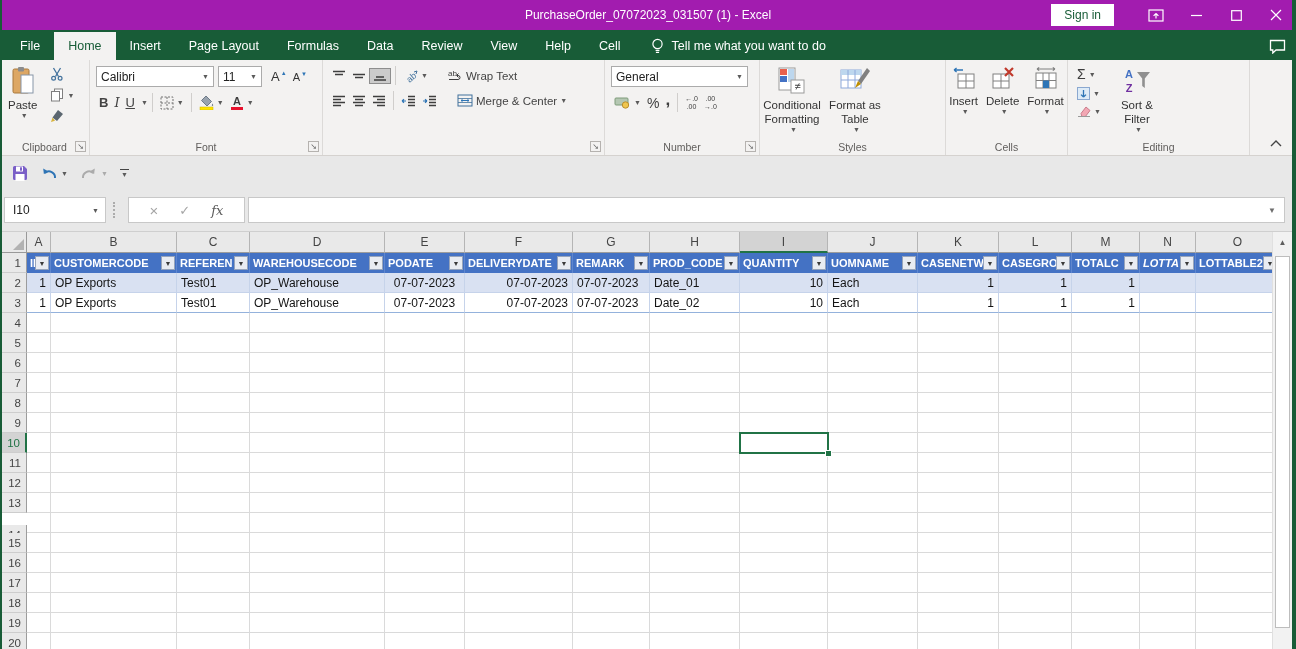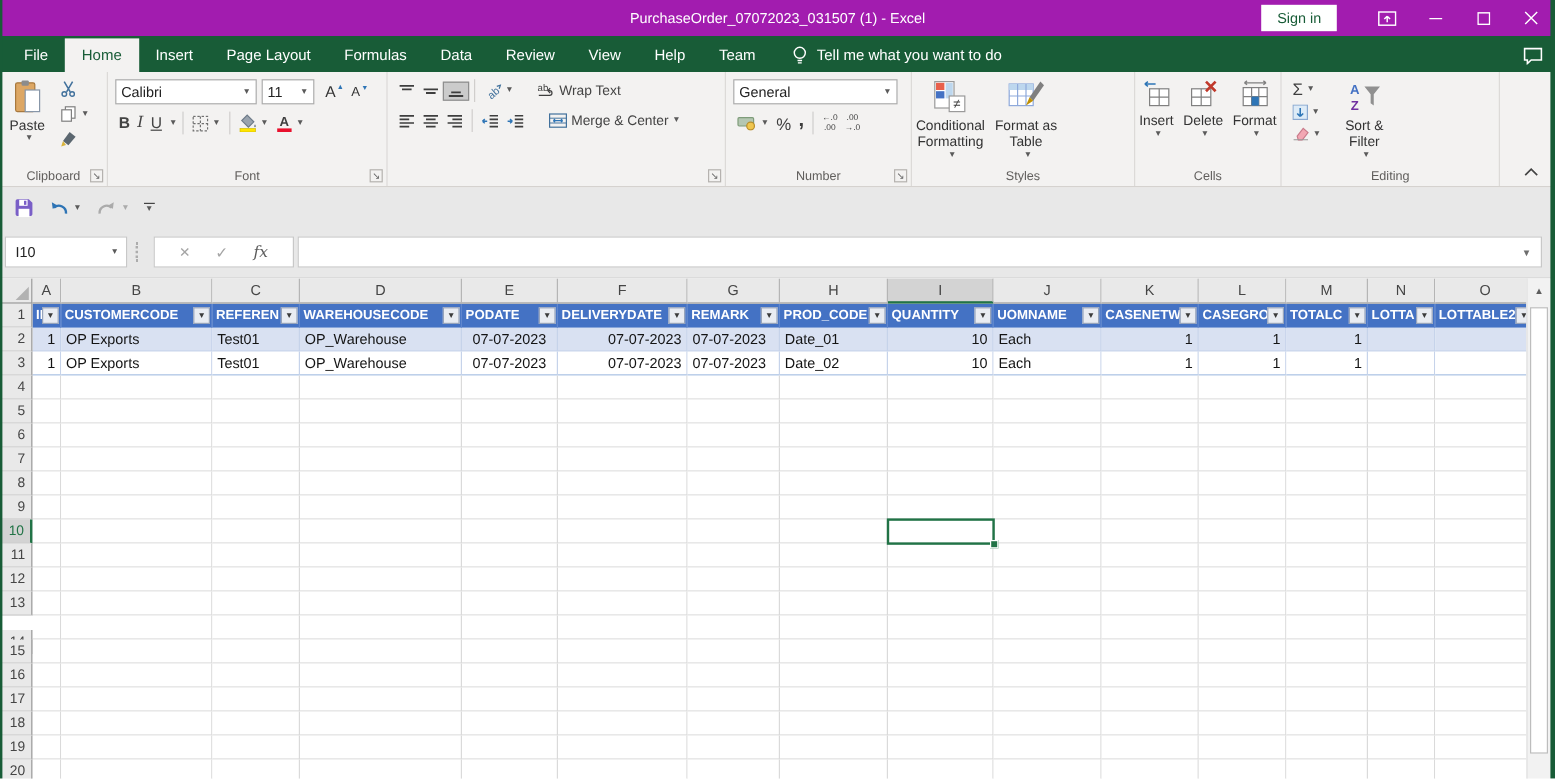--- a/index.html
+++ b/index.html
@@ -120,21 +120,21 @@
   <div class="tabrow">
     <div class="tab" style="margin-left:6px">File</div>
     <div class="tab active">Home</div>
     <div class="tab">Insert</div>
     <div class="tab">Page Layout</div>
     <div class="tab">Formulas</div>
     <div class="tab">Data</div>
     <div class="tab">Review</div>
     <div class="tab">View</div>
     <div class="tab">Help</div>
-    <div class="tab">Team</div>
+    <div class="tab">Cell</div>
     <div class="tellme">
       <span class="ic">
         <svg width="13" height="17" viewBox="0 0 13 17">
             <circle cx="6.5" cy="6" r="4.6" fill="none" stroke="#fff" stroke-width="1.2"></circle>
             <path d="M4.6 12.4h3.8M4.9 14.4h3.2" stroke="#fff" stroke-width="1.2"></path>
           </svg>
       </span>
       <span>Tell me what you want to do</span>
     </div>
     <div class="tabrow-right">
@@ -887,21 +887,21 @@
           <div class="flt" style="left: 65px;">▼</div>
         </div>
         <div class="thdr" style="left: 999px; top: 21px; width: 73px; height: 20px;">
           <span>CASEGRO</span>
           <div class="flt" style="left: 57px;">▼</div>
         </div>
         <div class="thdr" style="left: 1072px; top: 21px; width: 68px; height: 20px;">
           <span>TOTALC</span>
           <div class="flt" style="left: 52px;">▼</div>
         </div>
-        <div class="thdr" style="left: 1140px; top: 21px; width: 56px; height: 20px;">
+        <div class="thdr" style="left: 1140px; top: 21px; width: 56px; height: 20px; font-style: italic;">
           <span>LOTTA</span>
           <div class="flt" style="left: 40px;">▼</div>
         </div>
         <div class="thdr" style="left: 1196px; top: 21px; width: 84px; height: 20px;">
           <span>LOTTABLE2</span>
           <div class="flt" style="left: 67px;">▼</div>
         </div>
         <div class="colhdr" style="left: 27px; top: 0px; width: 24px; height: 21px;">A</div>
         <div class="colhdr" style="left: 51px; top: 0px; width: 126px; height: 21px;">B</div>
         <div class="colhdr" style="left: 177px; top: 0px; width: 73px; height: 21px;">C</div>

